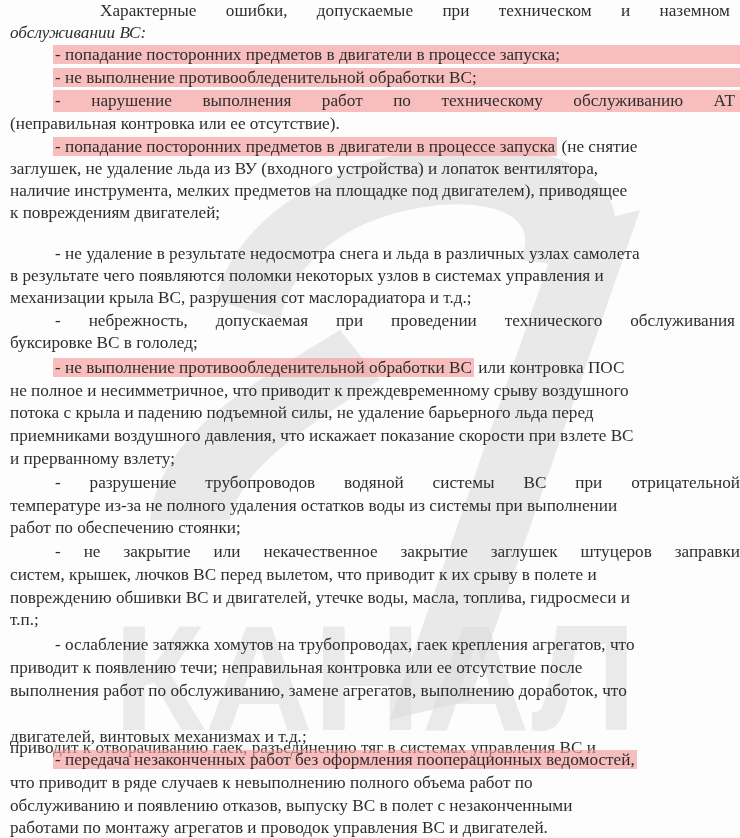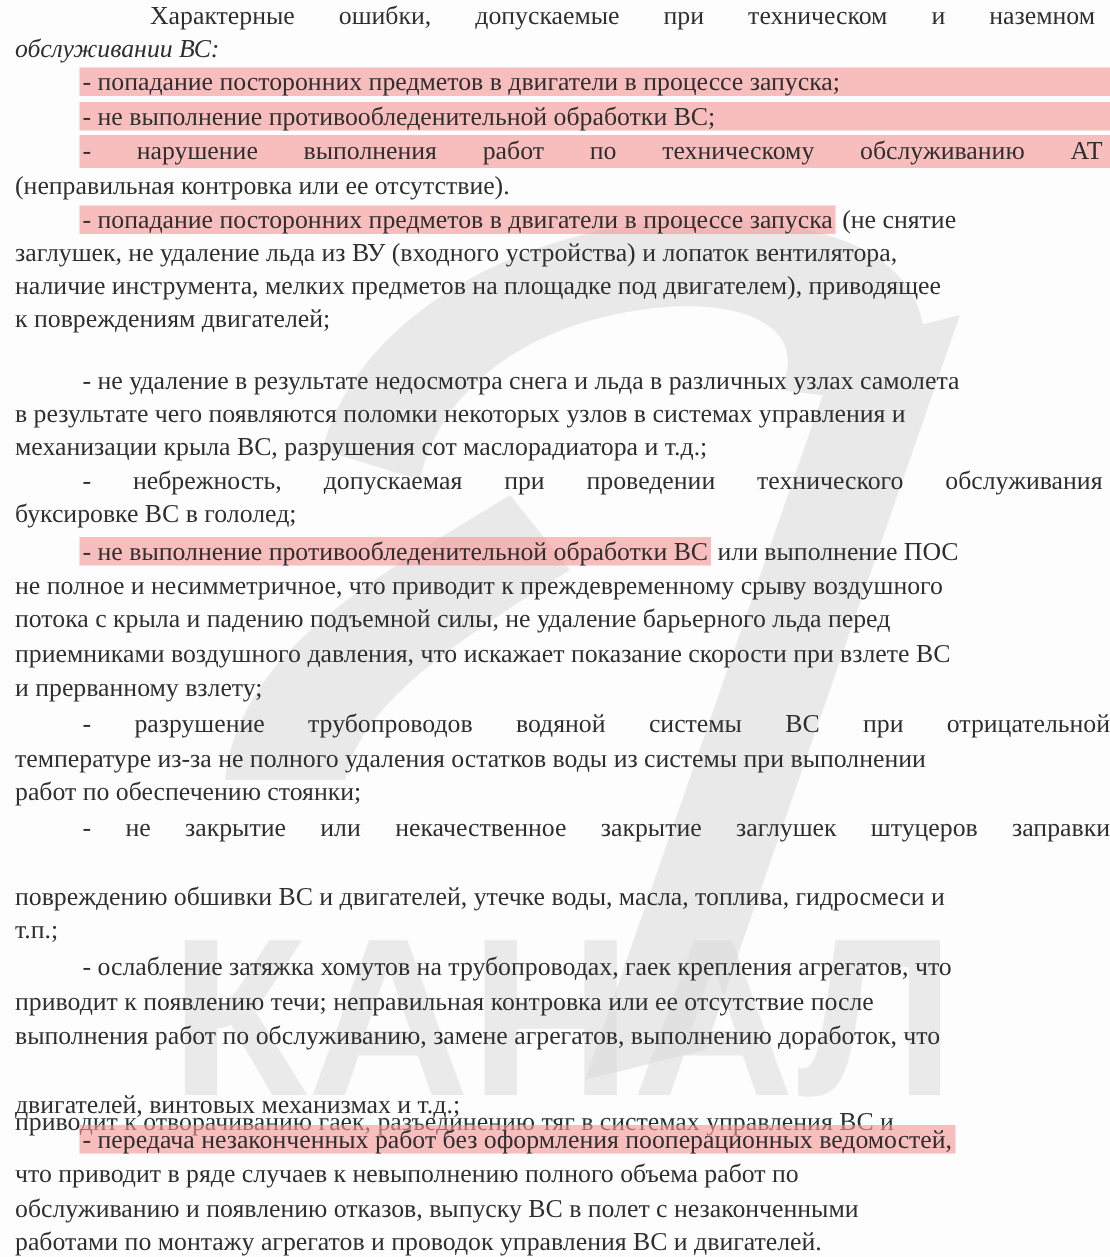--- a/index.html
+++ b/index.html
@@ -66,36 +66,37 @@
   <div class="line" style="left:10px; top:265px;">в результате чего появляются поломки некоторых узлов в системах управления и</div>
   <div class="line" style="left:10px; top:287px;">механизации крыла ВС, разрушения сот маслорадиатора и т.д.;</div>
 
   <div class="line just" style="left:55px; top:310px; width:680px;">
     <span>- небрежность, допускаемая при проведении технического обслуживания</span>
   </div>
   <div class="line" style="left:10px; top:332px;">буксировке ВС в гололед;</div>
 
   <div class="line" style="left:55px; top:357px;">
     <span class="hl">- не выполнение противообледенительной обработки ВС</span>
-    <span>или выполнение ПОС</span>
+    <span>или контровка ПОС</span>
   </div>
   <div class="line" style="left:10px; top:380px;">не полное и несимметричное, что приводит к преждевременному срыву воздушного</div>
   <div class="line" style="left:10px; top:402px;">потока с крыла и падению подъемной силы, не удаление барьерного льда перед</div>
   <div class="line" style="left:10px; top:425px;">приемниками воздушного давления, что искажает показание скорости при взлете ВС</div>
   <div class="line" style="left:10px; top:448px;">и прерванному взлету;</div>
 
   <div class="line just" style="left:55px; top:472px; width:685px;">
     <span>- разрушение трубопроводов водяной системы ВС при отрицательной</span>
   </div>
   <div class="line" style="left:10px; top:495px;">температуре из-за не полного удаления остатков воды из системы при выполнении</div>
   <div class="line" style="left:10px; top:517px;">работ по обеспечению стоянки;</div>
 
   <div class="line just" style="left:55px; top:541px; width:685px;">
     <span>- не закрытие или некачественное закрытие заглушек штуцеров заправки</span>
   </div>
+  <div class="line" style="left:10px; top:564px;">систем, крышек, лючков ВС перед вылетом, что приводит к их срыву в полете и</div>
   <div class="line" style="left:10px; top:587px;">повреждению обшивки ВС и двигателей, утечке воды, масла, топлива, гидросмеси и</div>
   <div class="line" style="left:10px; top:609px;">т.п.;</div>
 
   <div class="line" style="left:55px; top:634px;">- ослабление затяжка хомутов на трубопроводах, гаек крепления агрегатов, что</div>
   <div class="line" style="left:10px; top:657px;">приводит к появлению течи; неправильная контровка или ее отсутствие после</div>
   <div class="line" style="left:10px; top:680px;">выполнения работ по обслуживанию, замене агрегатов, выполнению доработок, что</div>
   <div class="line" style="left:10px; top:703px;margin-top:34px;">приводит к отворачиванию гаек, разъединению тяг в системах управления ВС и</div>
   <div class="line" style="left:10px; top:726px;">двигателей, винтовых механизмах и т.д.;</div>
 
   <div class="line" style="left:55px; top:749px;text-align:right;">

